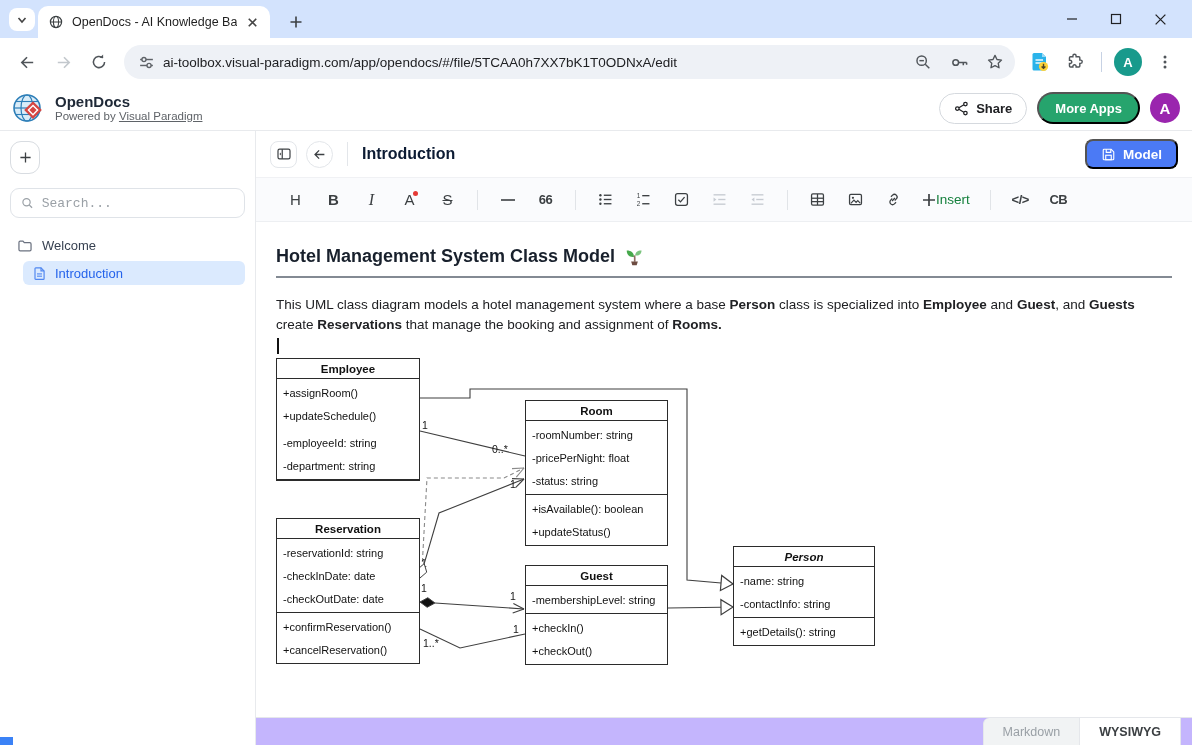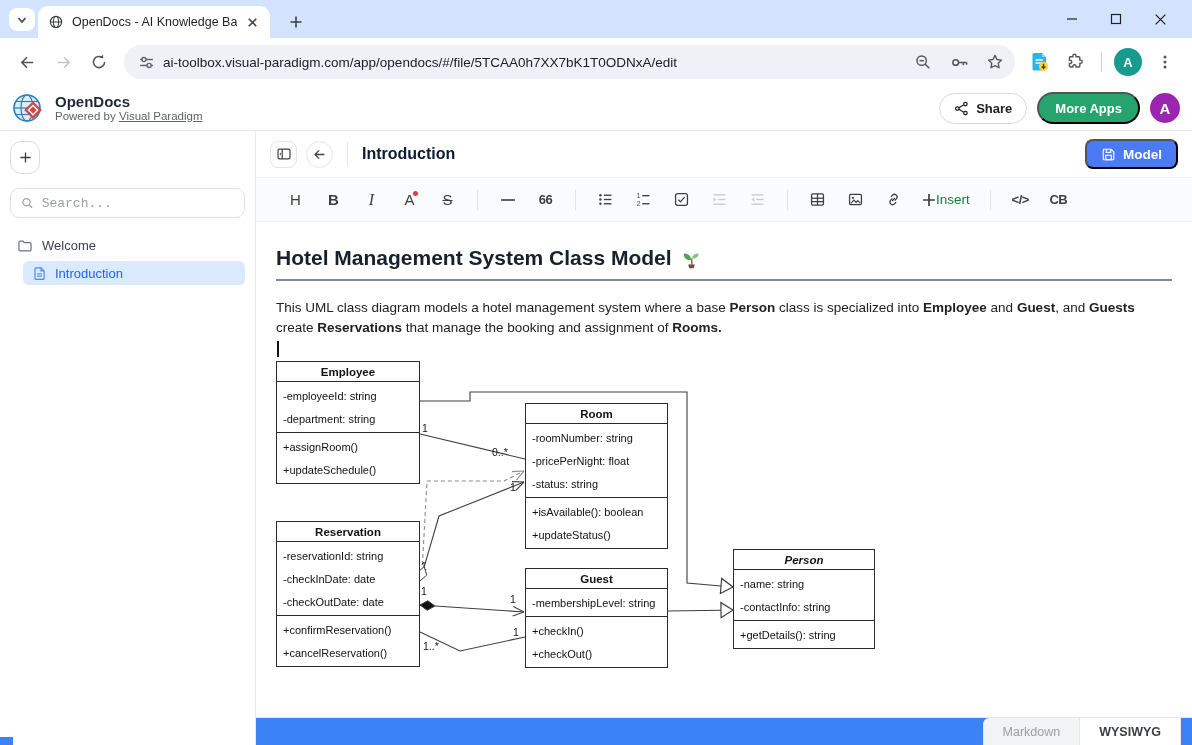--- a/index.html
+++ b/index.html
@@ -56,33 +56,33 @@
   .fbtn.b{font-weight:800}
   .fbtn.i{font-style:italic;font-family:"Liberation Serif",serif;font-size:16px}
   .fbtn.s{text-decoration:line-through}
   .fbtn.small{font-size:13px;font-weight:700;letter-spacing:-.5px}
   .fbtn.disabled{color:#c6cbd2}
   .red-dot{position:absolute;top:6px;right:9px;width:5px;height:5px;border-radius:50%;background:#e53935}
   .fmt-sep{width:1px;height:20px;background:#e1e4e8;margin:0 9px}
   .insert-btn{display:flex;align-items:center;font-size:13.5px;color:#15803d;padding:0 8px;height:30px}
   
   .content{flex:1;padding:0 20px;position:relative;overflow:hidden}
-  .doc-heading{margin-top:24px;font-size:21px;font-weight:700;color:#18202c;padding-bottom:9px;border-bottom:2px solid #838a93;display:flex;align-items:flex-end;gap:9px}
+  .doc-heading{margin-top:24px;font-size:18px;font-weight:700;color:#18202c;padding-bottom:9px;border-bottom:2px solid #838a93;display:flex;align-items:center;gap:9px}
   .doc-para{margin-top:17px;font-size:13.5px;line-height:20px;color:#202124}
   .caret{width:2px;height:16px;background:#111;margin:3px 0 2px 1px}
   .uml-wrap{position:relative;height:322px;margin-top:1px;width:920px}
   .uml-wrap svg{position:absolute;left:0;top:0}
   .uml-class{position:absolute;background:#fff;border:1px solid #2b2b2b;font-size:11px;color:#111}
   .uml-title{font-weight:700;text-align:center;font-size:11.5px;padding:4px 2px 3px;border-bottom:1px solid #2b2b2b}
   .italic-title .uml-title{font-style:italic}
   .uml-sec{padding:2px 0;border-bottom:1px solid #2b2b2b}
   .uml-sec.last{border-bottom:none}
   .uml-row{padding:4px 6px 3px;line-height:16px;white-space:nowrap}
   
-  .statusbar{height:28px;border-top:1px solid #e5e7eb;display:flex;justify-content:flex-end;background:#3b82f6}
+  .statusbar{height:28px;border-top:1px solid #e5e7eb;display:flex;justify-content:flex-end;background:#c4b5fd}
   .mode{display:flex;align-items:center;padding:0 19px;font-size:12.5px;border-left:1px solid #e5e7eb}
   .mode.markdown{background:#f1f3f4;color:#9aa0a6;border-radius:6px 0 0 0}
   .mode.wysiwyg{background:#fff;color:#3c4043;border-right:1px solid #e5e7eb;margin-right:11px;font-weight:600}
   .blue-peek{position:fixed;left:0;bottom:0;width:13px;height:8px;background:#3b82f6}
 </style>
 </head>
 <body>
 
 <div class="titlebar">
   <div class="tab-search-btn">
@@ -413,27 +413,27 @@
             <polyline points="158.9661375716984,247.00733618271047 248,253" fill="none" stroke="#3f3f3f" stroke-width="1.1"></polyline>
             <line x1="248" y1="253" x2="236.70248486895383" y2="257.0504508222892" stroke="#3f3f3f" stroke-width="1.1"></line>
             <line x1="248" y1="253" x2="237.34718002588852" y2="247.4721227764022" stroke="#3f3f3f" stroke-width="1.1"></line>
             <text x="234" y="244" font-size="10.5" fill="#161616" font-family="Liberation Sans, sans-serif">1</text>
             <polyline points="144,273 184,292 249,278" fill="none" stroke="#3f3f3f" stroke-width="1.1"></polyline>
             <text x="147" y="291" font-size="10.5" fill="#161616" font-family="Liberation Sans, sans-serif">1..*</text>
             <text x="237" y="277" font-size="10.5" fill="#161616" font-family="Liberation Sans, sans-serif">1</text>
           </svg>
           <div class="uml-class" style="left: 0px; top: 2px; width: 144px;">
             <div class="uml-title">Employee</div>
+            <div class="uml-sec last">
+              <div class="uml-row">+assignRoom()</div>
+              <div class="uml-row">+updateSchedule()</div>
+            </div>
             <div class="uml-sec">
               <div class="uml-row">-employeeId: string</div>
               <div class="uml-row">-department: string</div>
-            </div>
-            <div class="uml-sec last">
-              <div class="uml-row">+assignRoom()</div>
-              <div class="uml-row">+updateSchedule()</div>
             </div>
           </div>
           <div class="uml-class" style="left: 249px; top: 44px; width: 143px;">
             <div class="uml-title">Room</div>
             <div class="uml-sec">
               <div class="uml-row">-roomNumber: string</div>
               <div class="uml-row">-pricePerNight: float</div>
               <div class="uml-row">-status: string</div>
             </div>
             <div class="uml-sec last">

